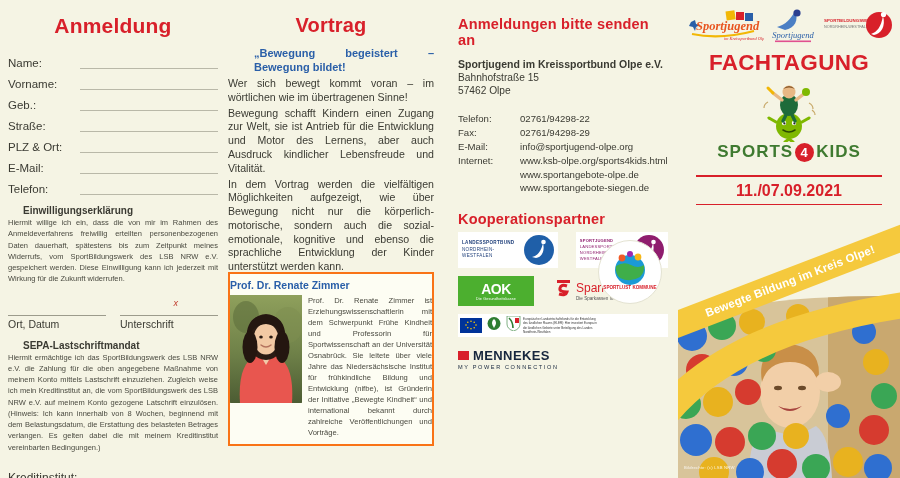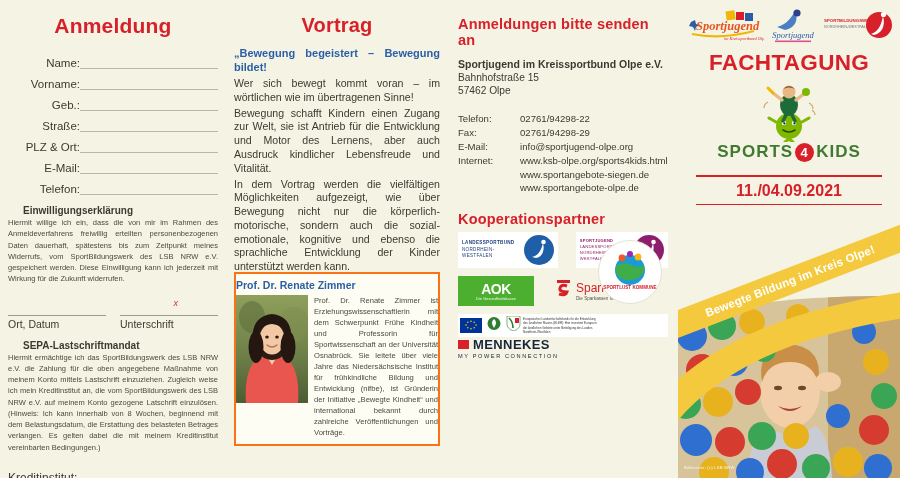--- a/index.html
+++ b/index.html
@@ -14,42 +14,42 @@
   
   .col{position:absolute;top:0;height:478px;box-sizing:border-box;}
   .heading-red{
     color:#d8202a;font-weight:bold;text-align:center;
     letter-spacing:.2px;
   }
 
   
   #col-anmeldung{left:0;width:226px;padding:0 8px;}
   #col-anmeldung .heading-red{font-size:21px;margin:14px 0 10px;}
-  .field-row{display:flex;align-items:flex-end;height:21px;text-align:right;}
+  .field-row{display:flex;align-items:flex-end;height:21px;}
   .field-label{font-size:11.5px;width:72px;flex:none;color:#3a3a32;}
   .field-line{flex:1;border-bottom:1px solid #b9b8a8;height:14px;}
   .fineprint-title{font-size:10px;font-weight:bold;margin:10px 15px 1px;}
   .fineprint{font-size:7.5px;line-height:1.5;text-align:justify;color:#4a4a40;}
   .sig-block{margin-top:14px;}
   .sig-lines{display:flex;gap:14px;position:relative;}
   .sig-lines .sl{flex:1;border-bottom:1px solid #9c9b8c;height:16px;position:relative;}
   .sig-x{position:absolute;right:40px;top:-1px;color:#c0392b;
          font-style:italic;font-size:9px;}
   .sig-caps{display:flex;gap:14px;font-size:10.5px;margin-top:2px;}
   .sig-caps span{flex:1;}
   .acct-row{display:flex;align-items:flex-end;height:22px;}
   .acct-label{font-size:12px;width:86px;flex:none;}
   .acct-line{flex:1;border-bottom:1px solid #b9b8a8;height:15px;}
 
   
-  #col-vortrag{left:226px;width:222px;padding:0 8px;}
+  #col-vortrag{left:220px;width:222px;padding:0 8px;}
   #col-vortrag .heading-red{font-size:20px;margin:14px 0 9px;}
   .lect-title{
     color:#2a5fa8;font-weight:bold;font-size:11px;line-height:1.28;
-    text-align:justify;margin-bottom:3px;
+    text-align:justify;margin-bottom:3px;margin-left:26px;
   }
   .lect-p{font-size:10.6px;line-height:1.3;text-align:justify;margin:0 0 2px;}
   .speaker-box{
     position:absolute;left:8px;right:8px;top:272px;
     border:2px solid #f97316;background:#fdfdf3;padding:5px 0 6px;
   }
   .speaker-name{color:#2a5fa8;font-weight:bold;font-size:10.5px;margin-bottom:4px;}
   .speaker-body{display:flex;gap:6px;}
   .speaker-photo{
     width:72px;height:108px;flex:none;border-radius:1px;overflow:hidden;
@@ -78,21 +78,21 @@
                 align-items:center;justify-content:center;flex:none;}
   .aok-box{background:#4caf2f;width:76px;height:30px;display:flex;flex-direction:column;
            align-items:center;justify-content:center;color:#fff;}
   .aok-main{font-size:14px;font-weight:bold;letter-spacing:-.5px;line-height:1;}
   .aok-sub{font-size:3.6px;letter-spacing:.2px;margin-top:1px;}
   .spk-name{font-size:12px;color:#d8202a;font-weight:normal;}
   .spk-sub{font-size:4.6px;color:#555;margin-top:1px;}
   .eu-strip{display:flex;gap:2px;align-items:center;background:#fff;padding:2px;}
   .eu-flag{width:22px;height:15px;background:#003399;position:relative;}
   .eu-note{font-size:3px;line-height:1.45;color:#333;max-width:74px;}
-  .mennekes{display:flex;flex-direction:column;margin-top:0;}
+  .mennekes{display:flex;flex-direction:column;margin-top:11px;}
   .mk-main{font-size:13px;font-weight:bold;letter-spacing:.4px;color:#16263d;
            display:flex;align-items:center;gap:4px;}
   .mk-sub{font-size:5.6px;letter-spacing:1.6px;color:#16263d;margin-top:1px;}
   .mk-sq{width:11px;height:9px;background:#d8202a;display:inline-block;}
 
   
   #col-cover{left:678px;width:222px;overflow:hidden;}
   .cover-logos{display:flex;align-items:center;justify-content:space-around;
                padding:8px 6px 0;height:46px;box-sizing:border-box;}
   .fachtagung{
@@ -253,25 +253,25 @@
       <div class="contact-row">
         <span class="contact-key">E-Mail:</span>
         <span class="contact-val">info@sportjugend-olpe.org</span>
       </div>
       <div class="contact-row">
         <span class="contact-key">Internet:</span>
         <span class="contact-val">www.ksb-olpe.org/sports4kids.html</span>
       </div>
       <div class="contact-row">
         <span class="contact-key"></span>
-        <span class="contact-val">www.sportangebote-siegen.de</span>
+        <span class="contact-val">www.sportangebote-olpe.de</span>
       </div>
       <div class="contact-row">
         <span class="contact-key"></span>
-        <span class="contact-val">www.sportangebote-olpe.de</span>
+        <span class="contact-val">www.sportangebote-siegen.de</span>
       </div>
     </div>
 
     <div class="heading-red" id="kooperation">Kooperationspartner</div>
 
     <div class="logo-grid">
 
       <div class="logo-row">
         <div class="logo-box">
           <div>
@@ -438,21 +438,21 @@
     </div>
 
     <div class="s4k">
       <span>SPORTS</span>
       <span class="ball">4</span>
       <span>KIDS</span>
     </div>
 
     <div class="date-band">
       <div class="rule"></div>
-      <div class="date-txt">11./04.09.2021</div>
+      <div class="date-txt">11./07.09.2021</div>
       <div class="rule"></div>
     </div>
 
     <div class="ribbon">Bewegte Bildung im Kreis Olpe!</div>
 
     <svg class="swoosh" viewBox="0 0 300 260">
       <path d="M-10 255 C40 150 130 95 300 72 L300 98 C145 120 62 172 26 258 Z" fill="#f5c93d"></path>
     </svg>
 
     <div class="cover-photo">

